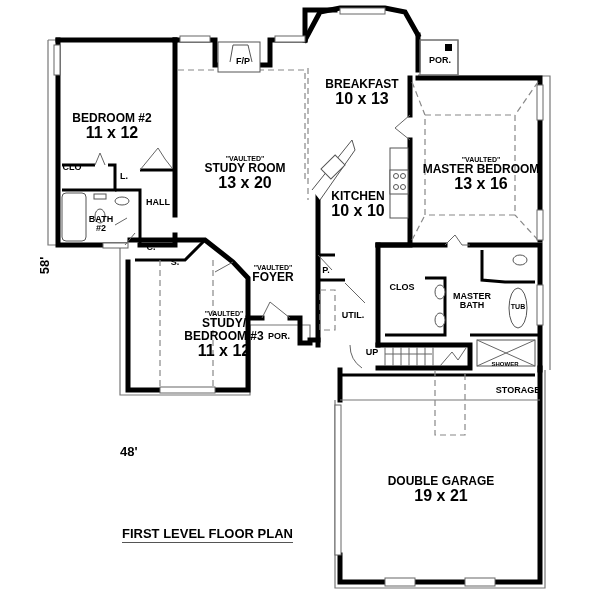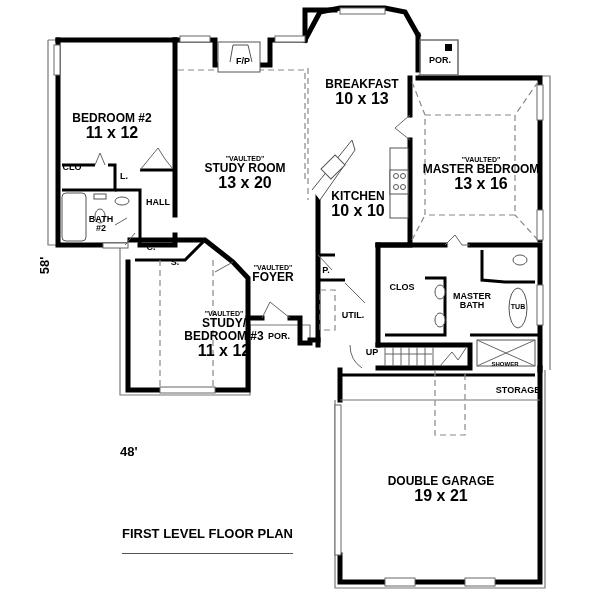--- a/index.html
+++ b/index.html
@@ -10,21 +10,21 @@
     .outline { fill: none; stroke: #777; stroke-width: 1.2; }
     .dash { fill: none; stroke: #888; stroke-width: 1.2; stroke-dasharray: 6 4; }
     .fix { fill: #fff; stroke: #555; stroke-width: 1; }
     .win { fill: #fff; stroke: #666; stroke-width: 1; }
     .door { fill: none; stroke: #666; stroke-width: 1; }
     .lbl { position: absolute; font-weight: bold; color: #000; text-align: center; white-space: nowrap; line-height: 1.05; transform: translateX(-50%); }
     .lbl .nm { display: block; font-size: 12px; text-align: center; }
     .lbl .dim { display: block; font-size: 16px; }
     .lbl .vt { display: block; font-size: 7px; }
     .small { font-size: 9px; }
-    .title { position: absolute; left: 122px; top: 526px; font-size: 13px; font-weight: bold; border-bottom: 1.5px solid #555; padding-bottom: 12px; }
+    .title { position: absolute; left: 122px; top: 526px; font-size: 13px; font-weight: bold; border-bottom: 1.5px solid #555; padding-bottom: 1px; }
     .dimlbl { position: absolute; font-size: 13px; font-weight: bold; }
   </style>
 </head>
 <body>
 
 <svg width="600" height="600" viewBox="0 0 600 600">
 
   <g>
     <polyline class="outline" points="48,40 175,40"></polyline>
     <polyline class="outline" points="48,40 48,245 120,245 120,395 250,395 250,325 310,325 310,340"></polyline>

